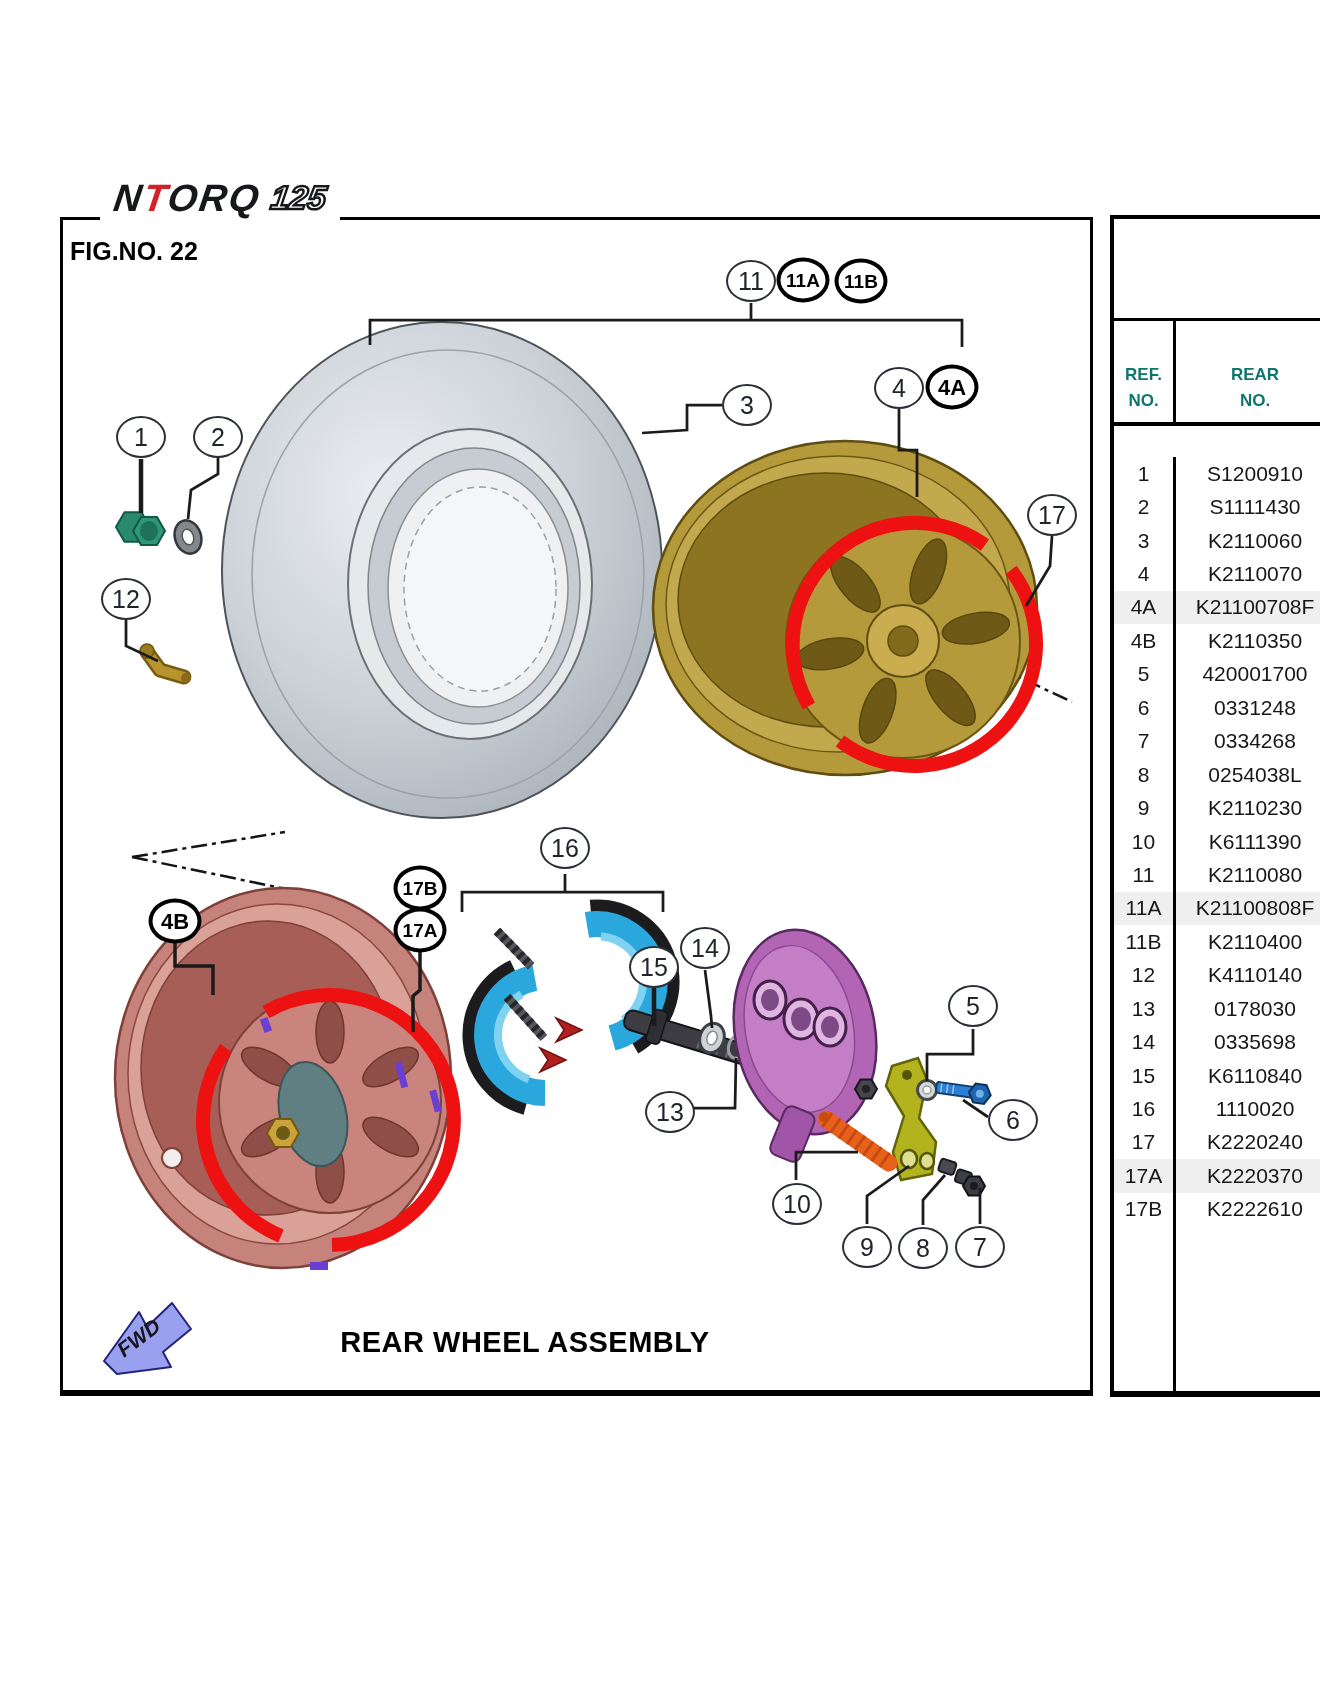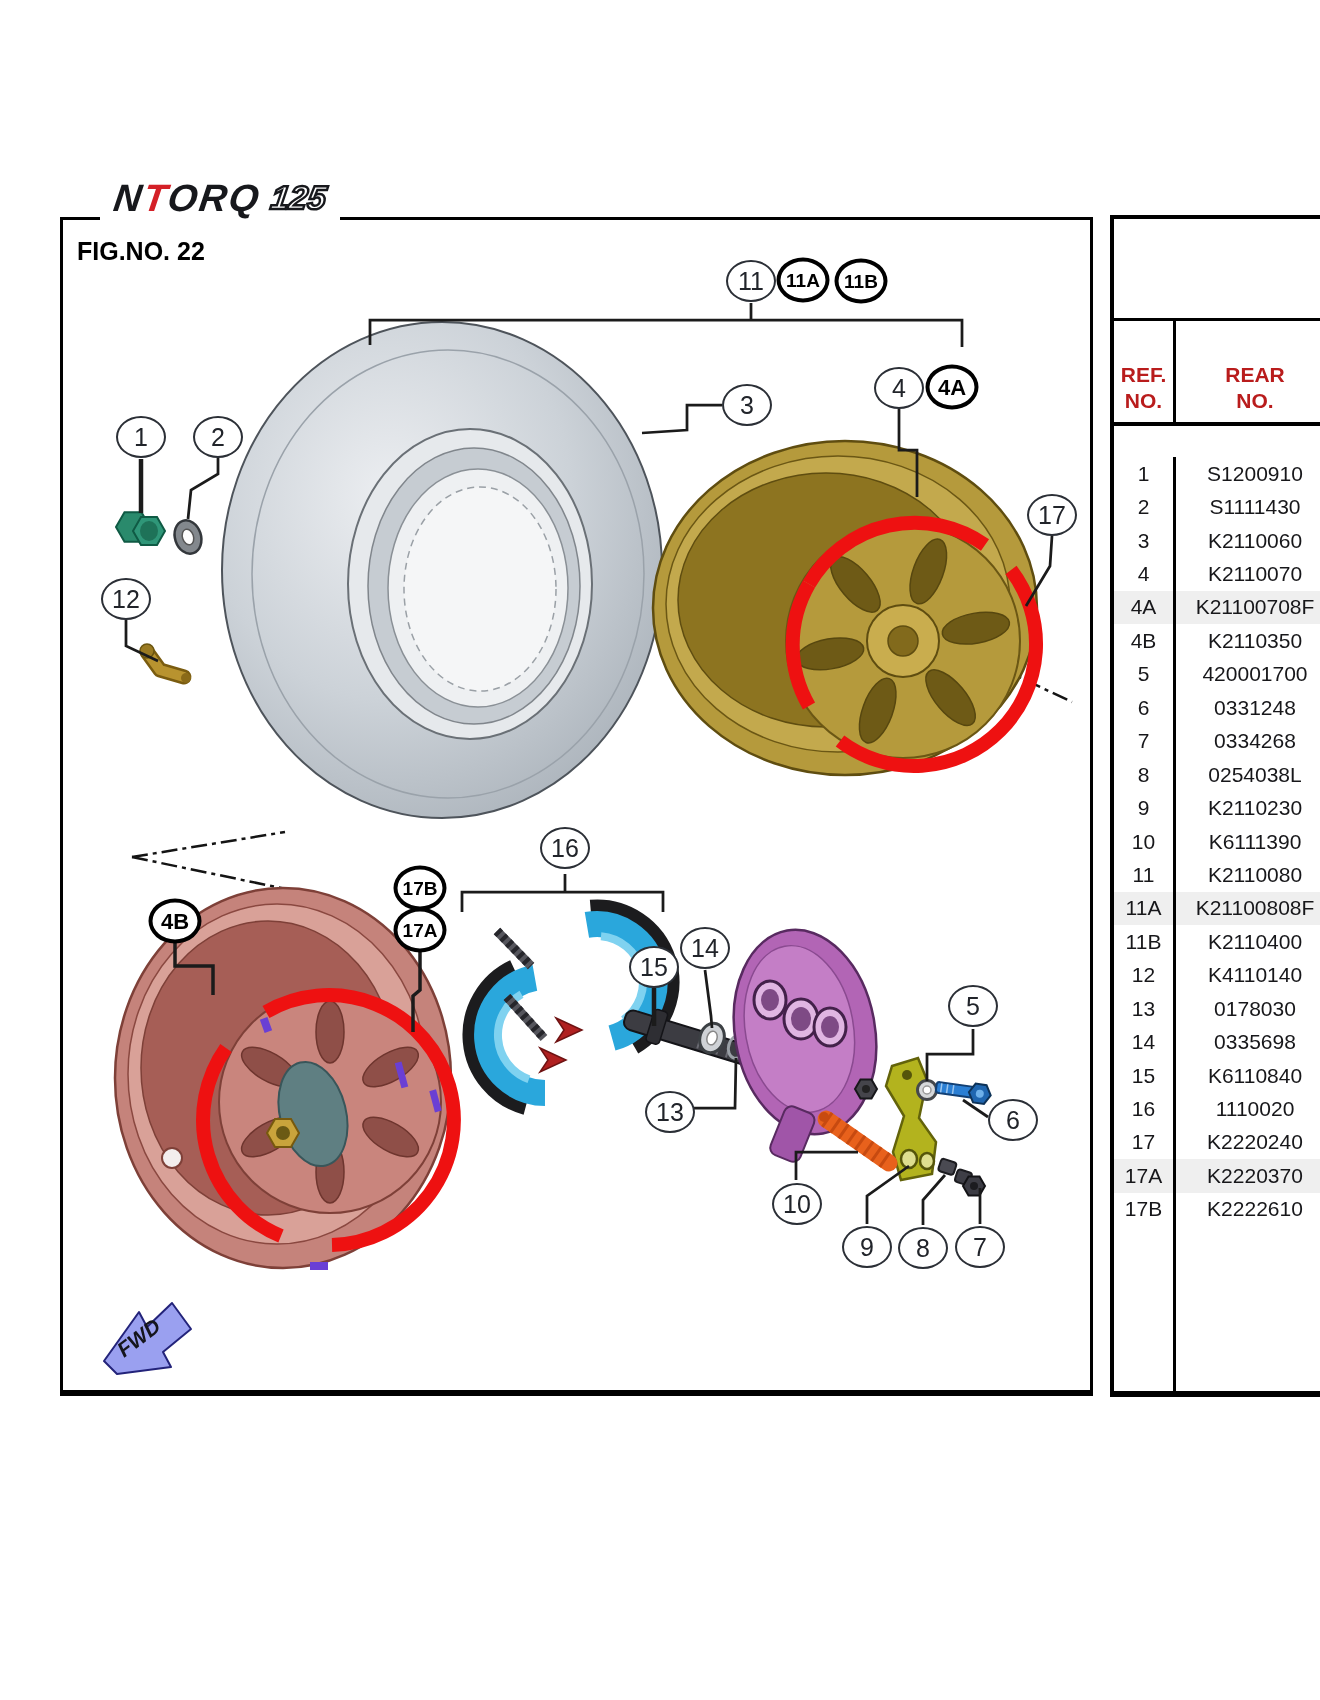--- a/index.html
+++ b/index.html
@@ -10,40 +10,40 @@
   
   .main-box{position:absolute;left:60px;top:217px;width:1027px;height:1170px;
             border:3px solid #000;border-bottom-width:6px;background:#fff;}
   .side-box{position:absolute;left:1110px;top:215px;width:220px;height:1172px;
             border-left:4px solid #000;border-top:4px solid #000;border-bottom:6px solid #000;
             background:#fff;display:flex;flex-direction:column;}
   .side-topband{height:99px;border-bottom:3px solid #000;}
   .side-header{height:101px;border-bottom:4px solid #000;display:grid;grid-template-columns:62px 1fr;}
   .side-header .hc1{border-right:3px solid #000;}
   .hcell{display:flex;flex-direction:column;justify-content:flex-end;align-items:center;
-         padding-bottom:8px;font-weight:bold;font-size:21px;line-height:26px;color:#b91c1c;}
+         padding-bottom:8px;font-weight:bold;font-size:17px;line-height:26px;color:#0f766e;}
   .rows-wrap{flex:1;display:flex;flex-direction:column;padding-top:31px;}
   .trow{height:33.45px;display:grid;grid-template-columns:62px 1fr;flex:0 0 auto;}
   .trow .c1{border-right:3px solid #000;display:flex;align-items:center;justify-content:center;
             font-size:21px;color:#17171a;}
   .trow .c2{display:flex;align-items:center;justify-content:center;font-size:21px;color:#17171a;}
   .trow.hl{background:var(--row_highlight,#efefef);}
   .tfill{flex:1;display:grid;grid-template-columns:62px 1fr;}
   .tfill .c1{border-right:3px solid #000;}
 
   
   .logo{position:absolute;left:100px;top:176px;height:44px;background:#fff;
         padding:0 14px;display:flex;align-items:center;z-index:6;}
   .brand{font-style:italic;font-weight:900;font-size:38px;letter-spacing:2px;
          color:#17181c;transform:skewX(-8deg);white-space:nowrap;}
   .brand .red{color:#d42027;}
   .model{font-style:italic;font-weight:900;font-size:33px;margin-left:10px;
          color:#fff;-webkit-text-stroke:2.5px #17181c;transform:skewX(-8deg);}
 
-  .fig-label{position:absolute;left:77px;top:237px;font-size:25px;font-weight:bold;color:#000;z-index:6;}
+  .fig-label{position:absolute;left:70px;top:237px;font-size:25px;font-weight:bold;color:#000;z-index:6;}
   .title{position:absolute;left:200px;top:1326px;width:650px;text-align:center;
          font-size:29px;font-weight:bold;color:#000;z-index:6;letter-spacing:.5px;}
 
   
   svg.art{position:absolute;left:0;top:0;z-index:4;}
 
   
   .callout{position:absolute;transform:translate(-50%,-50%);width:50px;height:42px;
            background:#fff;border:2.5px solid #2b2f36;border-radius:50%;
            display:flex;align-items:center;justify-content:center;
@@ -168,20 +168,21 @@
           <div></div>
         </div>
       </div>
   </div>
 
   <div class="logo">
     <span class="brand"><span>N</span><span class="red">T</span><span>ORQ</span></span>
     <span class="model">125</span>
   </div>
   <div class="fig-label">FIG.NO. 22</div>
+  <div class="title">REAR WHEEL ASSEMBLY</div>
 
   <svg class="art" width="1320" height="1700" viewBox="0 0 1320 1700">
     <defs>
       <radialGradient id="gTire" cx="38%" cy="35%" r="75%">
         <stop offset="0%" stop-color="#eceef1"></stop>
         <stop offset="55%" stop-color="#ccd2d8"></stop>
         <stop offset="100%" stop-color="#a9b1b9"></stop>
       </radialGradient>
     </defs>
 

